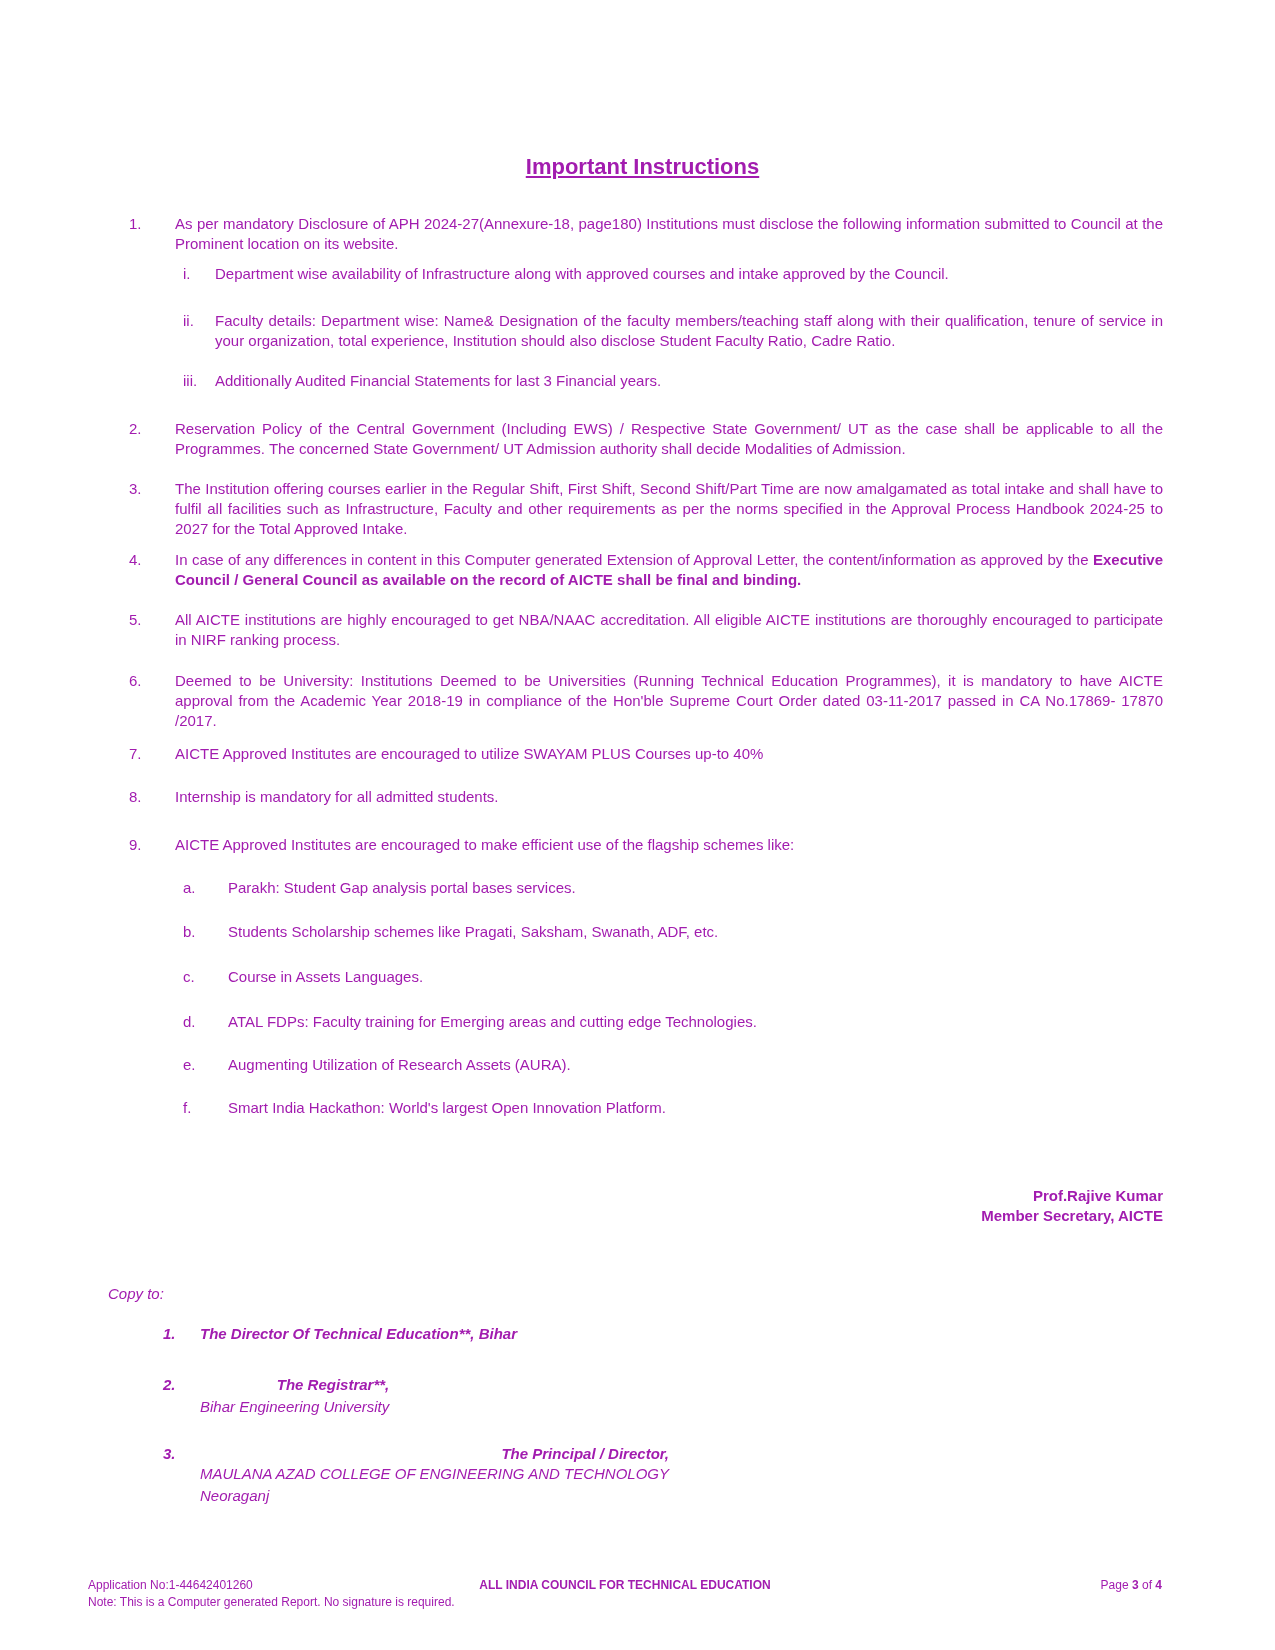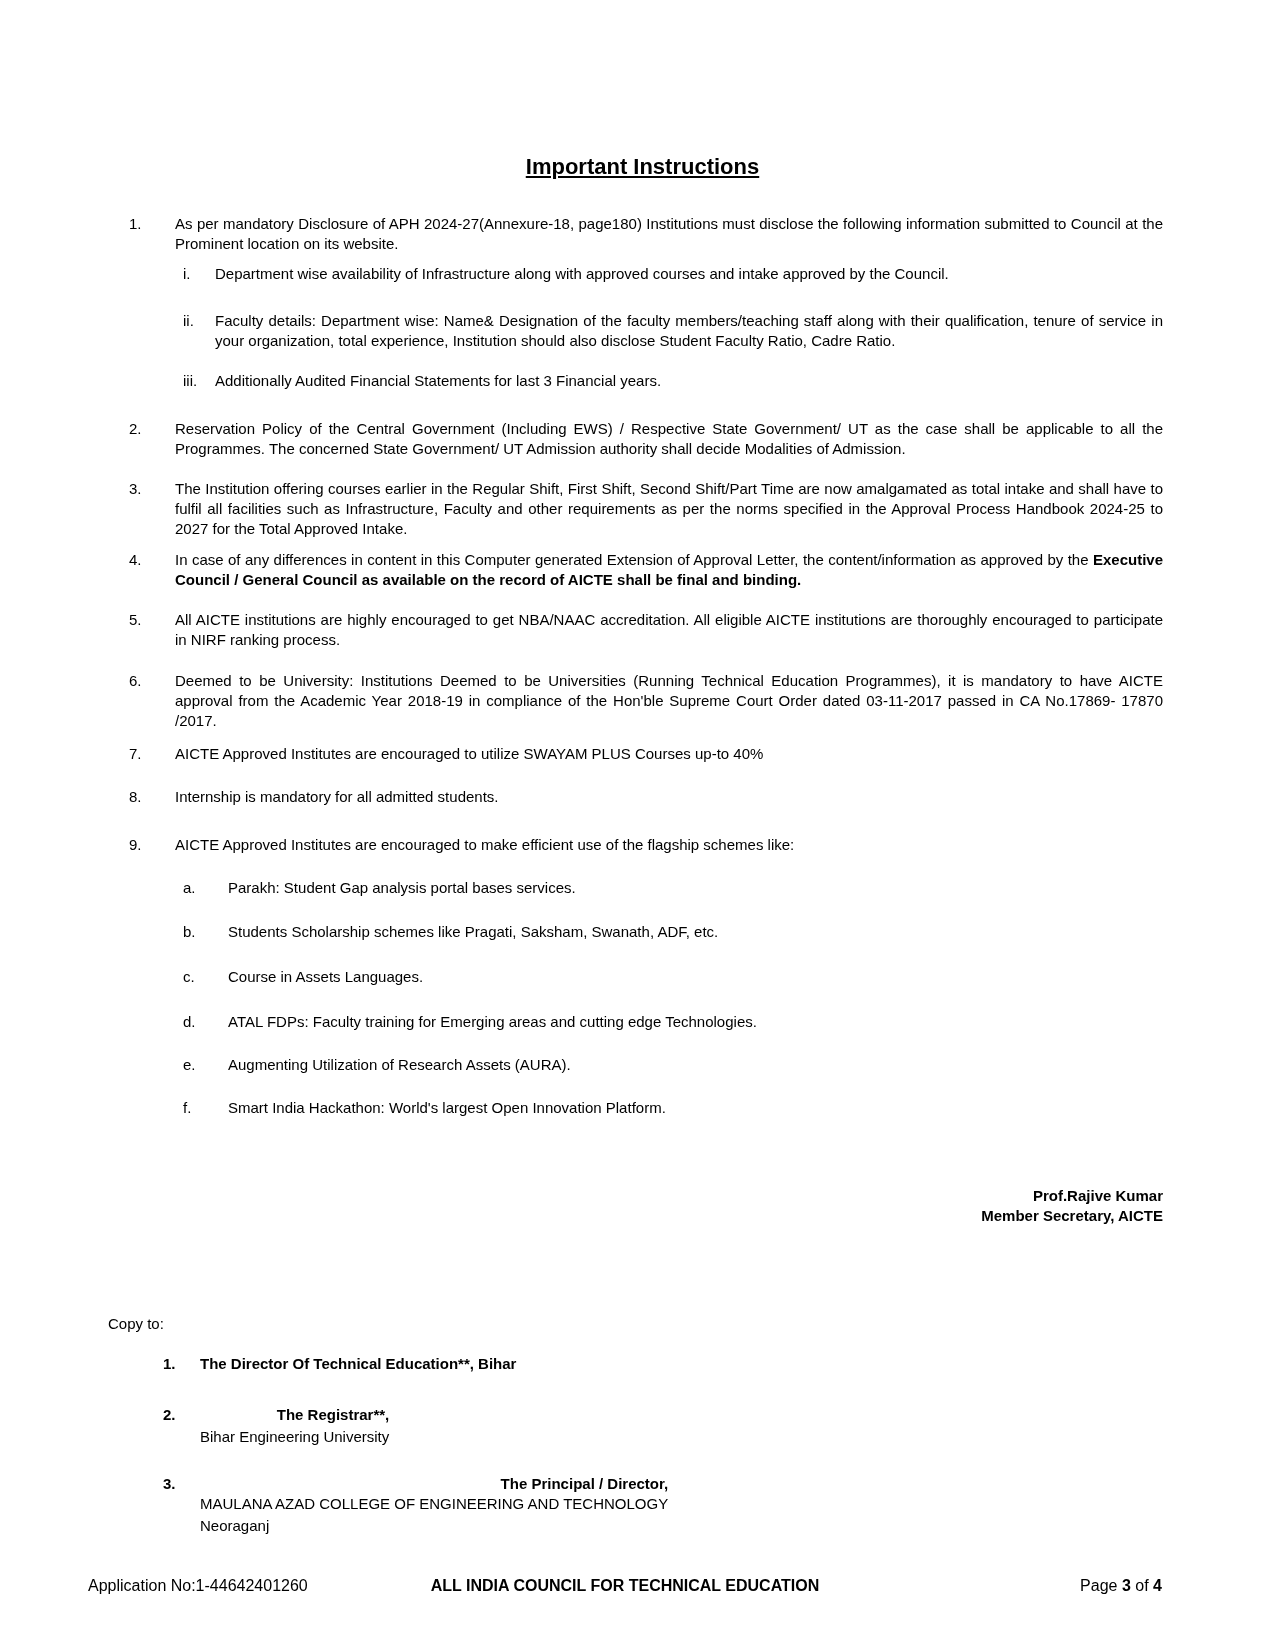--- a/index.html
+++ b/index.html
@@ -1,20 +1,20 @@
 <!DOCTYPE html>
 <html><head>
 <meta charset="utf-8">
 <style>
   html,body { margin:0; padding:0; background:#ffffff; }
   .page {
     position:relative;
     width:1275px; height:1650px;
     background:#ffffff;
-    color:#000000;
+    color:#a21caf;
     font-family:"Liberation Sans", sans-serif;
     font-size:15px; line-height:20px;
     overflow:hidden;
     margin:0 auto;
   }
   .content { padding:0 112px 0 122px; }
   .doc-title {
     font-size:22px; line-height:26px; font-weight:bold;
     text-decoration:underline;
     text-align:center;
@@ -23,28 +23,28 @@
   .ilist { margin-top:34px; }
   .item { display:flex; }
   .item > .num { flex:0 0 53px; padding-left:7px; box-sizing:border-box; }
   .item > .body { flex:1 1 auto; text-align:justify; }
   .sub { display:flex; }
   .sub > .snum { flex:0 0 40px; padding-left:8px; box-sizing:border-box; }
   .sub.alpha > .snum { flex:0 0 53px; }
   .sub > .sbody { flex:1 1 auto; text-align:justify; }
   .bold { font-weight:bold; }
   .signature { text-align:right; font-weight:bold; margin-top:68px; }
-  .copyto { margin:88px 112px 0 108px; }
+  .copyto { margin:58px 112px 0 108px;font-style:italic; }
   .copy-item { display:flex; margin-left:55px; }
   .copy-item > .cnum { flex:0 0 37px; font-weight:bold; }
   .copy-item .ctitle { font-weight:bold;text-align:right; }
   .copy-item .cline { font-weight:normal; margin-top:2px; }
   .footer {
     position:absolute; left:88px; right:113px; top:1577px;
-    font-size:16px; line-height:17px;
+    font-size:12px; line-height:17px;
   }
   .footer-row1 { display:grid; grid-template-columns:1fr auto 1fr; }
   .footer-row1 .fr { text-align:right; }
   .footer-center { font-weight:bold; text-align:center; }
   .footer-row3 { display:flex; justify-content:space-between; }
 </style>
 </head>
 <body>
 
 <div class="page">
@@ -175,14 +175,15 @@
       </div>
     </div>
   </div>
 
   <div class="footer">
     <div class="footer-row1">
       <span>Application No:1-44642401260</span>
       <span class="footer-center">ALL INDIA COUNCIL FOR TECHNICAL EDUCATION</span>
       <span class="fr"><span>Page</span> <span class="bold">3</span> <span>of</span> <span class="bold">4</span></span>
     </div>
+    <div>Note: This is a Computer generated Report. No signature is required.</div>
   </div>
 </div>
 
 </body></html>

